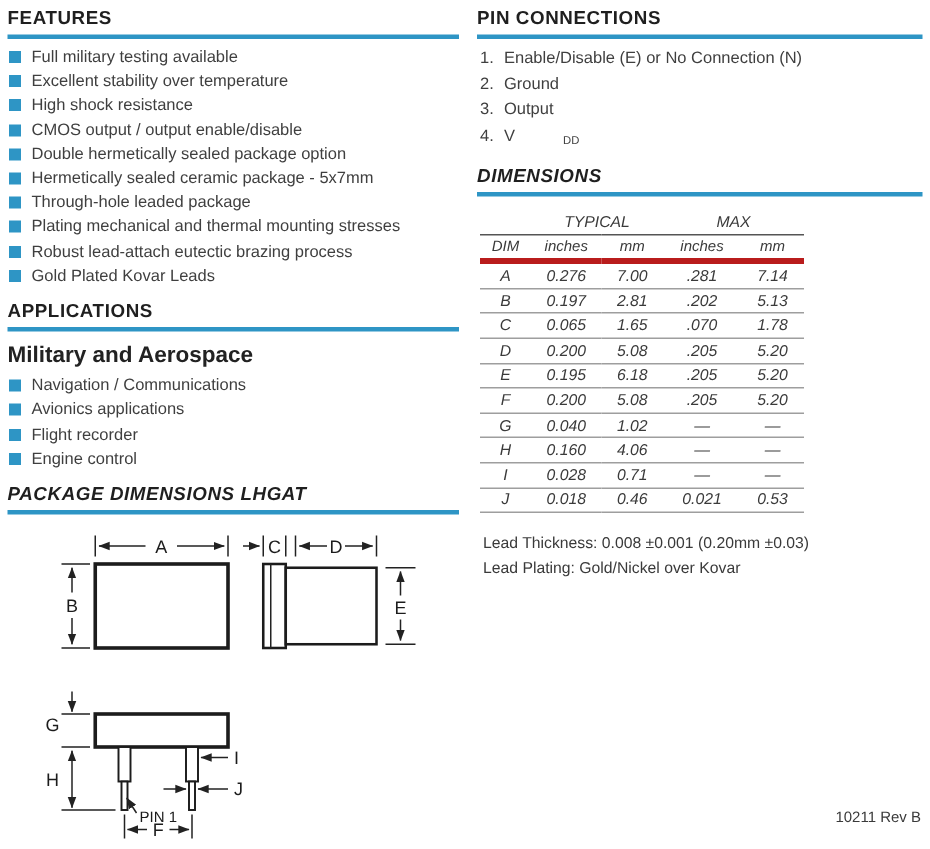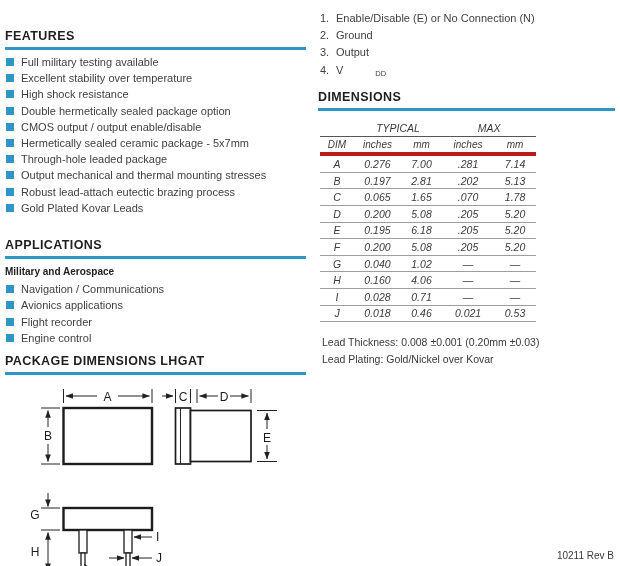--- a/index.html
+++ b/index.html
@@ -4,43 +4,43 @@
 <style>
   * { margin:0; padding:0; box-sizing:border-box; }
   :root { --accent:#2e95c5; }
   html,body { background:#fff; }
   body { width:620px; height:566px; font-family:"Liberation Sans",sans-serif; color:#3f3f3f; }
   .page { position:relative; width:620px; height:566px; background:#fff; overflow:hidden; }
   .col-left  { position:absolute; left:5px;  top:5px; width:301px; }
   .col-right { position:absolute; left:318px; top:5px; width:297px; }
 
   .sec-header { font-size:12.5px; font-weight:bold; letter-spacing:.4px; color:#1f1f1f;
-                padding-bottom:4px; border-bottom:3px solid var(--accent);margin-top:24px; }
-  .mt { margin-top:10px; }
+                padding-bottom:4px; border-bottom:3px solid var(--accent); }
+  .mt { margin-top:10px;font-style:italic; }
 
   .bullet-list { list-style:none; margin:6px 0 10px; }
   .bullet-list li { display:flex; align-items:flex-start; margin-bottom:3.6px;
                     font-size:11px; line-height:12.6px; }
   .bullet { width:8px; height:8px; background:var(--accent); margin:2px 7px 0 1px; flex:none; }
-  .apps-subtitle { font-size:10px; font-weight:bold; color:#222; margin:7px 0 5px; }
+  .apps-subtitle { font-size:15px; font-weight:bold; color:#222; margin:7px 0 5px; }
 
   .pin-list { list-style:none; margin:7px 0 10px 2px; }
   .pin-list li { display:flex; font-size:11px; line-height:12.6px; margin-bottom:4.6px; }
   .pin-num { width:16px; flex:none; }
   sub { font-size:7.5px; vertical-align:-2px;padding-left:32px; }
 
   .dim-table { border-collapse:collapse; table-layout:fixed; width:216px; margin:8px 0 0 2px;font-style:italic; }
   .dim-table th, .dim-table td { font-weight:normal; text-align:center; color:#3a3a3a; }
   .group-row th { font-size:10.5px; padding:2.5px 3px; border-bottom:1px solid #555; }
   .colhead-row th { font-size:10px; padding:2px 3px; border-bottom:4px solid #b91c1c; }
   .dim-table td { font-size:10.5px; padding:1.8px 3px; border-bottom:1px solid #9e9e9e; }
 
   .notes { margin:12px 0 0 4px; font-size:10.5px; line-height:1.6; color:#3a3a3a; }
 
-  .footer { position:absolute; right:6px; bottom:5px; font-size:10px; color:#3a3a3a; }
+  .footer { position:absolute; right:6px; bottom:15px; font-size:10px; color:#3a3a3a; }
 
   .drawing { display:block; margin-top:5px; }
   .drawing rect { fill:#fff; }
   .drawing .thick { stroke:#1c1c1c; stroke-width:2.4; }
   .drawing .mid   { stroke:#1c1c1c; stroke-width:1.7; }
   .drawing .lead  { stroke:#1c1c1c; stroke-width:1.3; }
   .drawing .thin  { stroke:#222; stroke-width:1; fill:none; }
   .drawing text { font-family:"Liberation Sans",sans-serif; font-size:12px; fill:#1c1c1c; }
   .drawing text.small { font-size:10px; }
 </style>
@@ -60,37 +60,37 @@
       <li>
           <span class="bullet"></span>
           <span>Excellent stability over temperature</span>
         </li>
       <li>
           <span class="bullet"></span>
           <span>High shock resistance</span>
         </li>
       <li>
           <span class="bullet"></span>
+          <span>CMOS output / output enable/disable</span>
+        </li>
+      <li>
+          <span class="bullet"></span>
           <span>Double hermetically sealed package option</span>
         </li>
       <li>
           <span class="bullet"></span>
-          <span>CMOS output / output enable/disable</span>
-        </li>
-      <li>
-          <span class="bullet"></span>
           <span>Hermetically sealed ceramic package - 5x7mm</span>
         </li>
       <li>
           <span class="bullet"></span>
           <span>Through-hole leaded package</span>
         </li>
       <li>
           <span class="bullet"></span>
-          <span>Output mechanical and thermal mounting stresses</span>
+          <span>Plating mechanical and thermal mounting stresses</span>
         </li>
       <li>
           <span class="bullet"></span>
           <span>Robust lead-attach eutectic brazing process</span>
         </li>
       <li>
           <span class="bullet"></span>
           <span>Gold Plated Kovar Leads</span>
         </li>
     </ul>
@@ -198,20 +198,21 @@
         <path d="M78 195 V211 M123 195 V211" class="thin"></path>
         <line x1="93" y1="205" x2="80" y2="205" class="thin" marker-end="url(#ah)"></line>
         <line x1="108" y1="205" x2="121" y2="205" class="thin" marker-end="url(#ah)"></line>
         <text x="100.5" y="209" text-anchor="middle">F</text>
       </g>
     </svg>
   </div>
 
   <div class="col-right">
 
+    <div class="sec-header">PIN CONNECTIONS</div>
     <ol class="pin-list">
       <li>
         <span class="pin-num">1.</span>
         <span>Enable/Disable (E) or No Connection (N)</span>
       </li>
       <li>
         <span class="pin-num">2.</span>
         <span>Ground</span>
       </li>
       <li>

